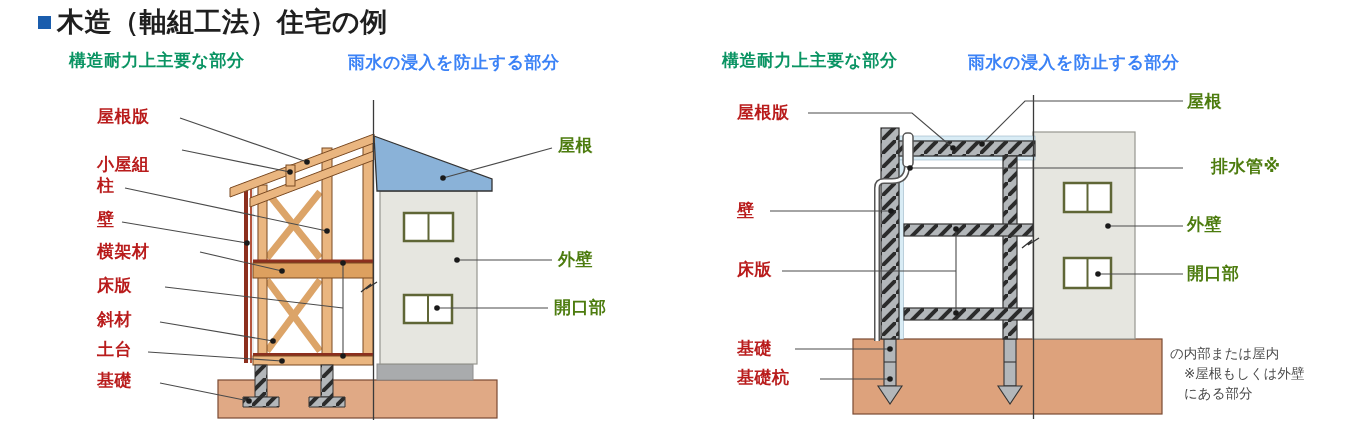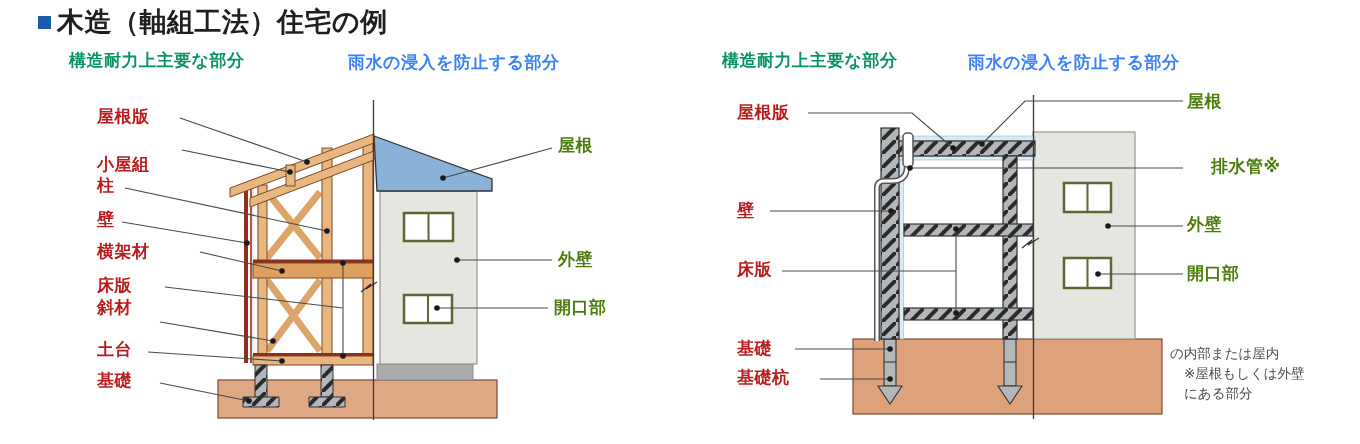--- a/index.html
+++ b/index.html
@@ -194,21 +194,21 @@
   </div>
   <div class="hdr hdr-green" style="left:42px;top:49px;">構造耐力上主要な部分</div>
   <div class="hdr hdr-blue" style="left:348px;top:51px;">雨水の浸入を防止する部分</div>
 
   <div class="lbl lbl-green" style="left:97px;top:106px;">屋根版</div>
   <div class="lbl lbl-green" style="left:97px;top:137px;margin-top:17px;">小屋組</div>
   <div class="lbl lbl-green" style="left:97px;top:175px;">柱</div>
   <div class="lbl lbl-green" style="left:97px;top:209px;">壁</div>
   <div class="lbl lbl-green" style="left:97px;top:241px;">横架材</div>
   <div class="lbl lbl-green" style="left:97px;top:275px;">床版</div>
-  <div class="lbl lbl-green" style="left:97px;top:297px;">斜材</div>
+  <div class="lbl lbl-green" style="left:97px;top:309px;">斜材</div>
   <div class="lbl lbl-green" style="left:97px;top:339px;">土台</div>
   <div class="lbl lbl-green" style="left:97px;top:370px;">基礎</div>
 
   <div class="lbl lbl-blue" style="left:558px;top:135px;">屋根</div>
   <div class="lbl lbl-blue" style="left:558px;top:249px;">外壁</div>
   <div class="lbl lbl-blue" style="left:554px;top:297px;">開口部</div>
 
   <div class="hdr hdr-green" style="left:695px;top:49px;">構造耐力上主要な部分</div>
   <div class="hdr hdr-blue" style="left:968px;top:51px;">雨水の浸入を防止する部分</div>
 

